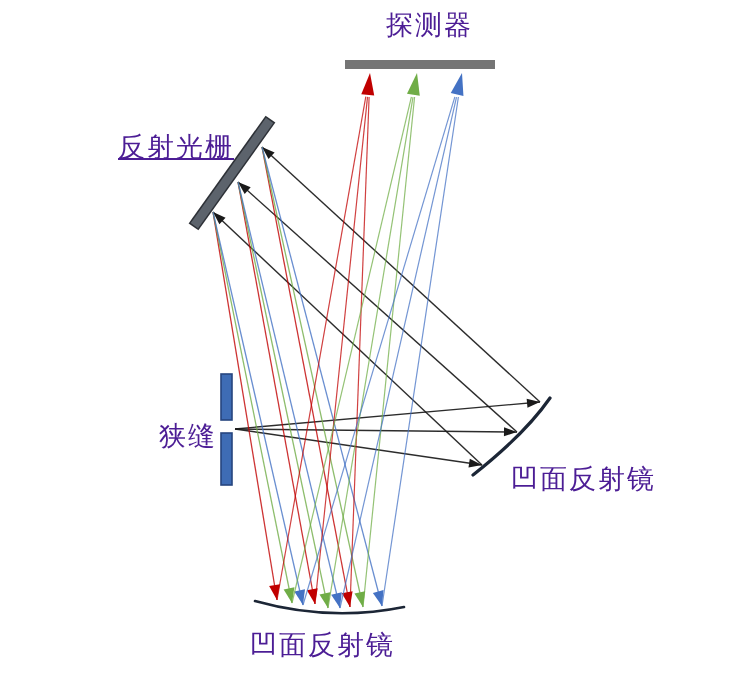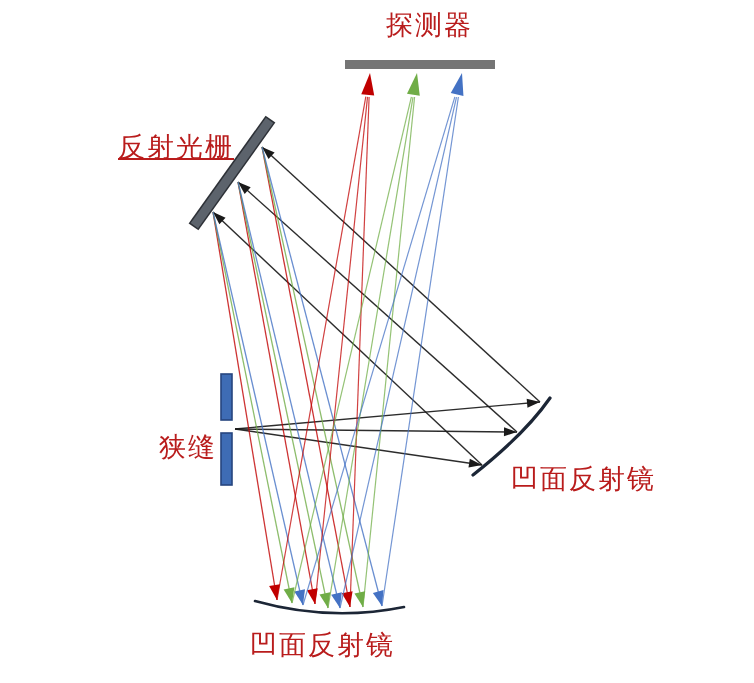--- a/index.html
+++ b/index.html
@@ -8,21 +8,21 @@
     width:754px;height:683px;
     background:#ffffff;
     overflow:hidden;
     font-family:"Liberation Sans", sans-serif;
   }
   .canvas svg{position:absolute;left:0;top:0;}
   .diagram-label{
     position:absolute;
     font-size:27px;
     letter-spacing:2px;
-    color:#b91c1c;
+    color:#4c1d95;
     white-space:nowrap;
     font-family:"Liberation Sans", sans-serif;
     text-align:right;
   }
 </style>
 </head>
 <body>
 
 <div class="canvas">
   <svg id="rays" width="754" height="683" viewBox="0 0 754 683">
@@ -74,18 +74,18 @@
       <polygon points="417,73 419.80168452263166,95.76841153518721 406.9779162732712,93.63511177034034" fill="#70ad47"></polygon>
       <polygon points="462,73 463.4460558369472,95.89451730254278 450.7714265414616,93.00422800525449" fill="#4472c4"></polygon>
       <rect x="221" y="374" width="11" height="46" fill="#3e6cb5" stroke="#26457f" stroke-width="1.6"></rect>
       <rect x="221" y="433" width="11" height="52" fill="#3e6cb5" stroke="#26457f" stroke-width="1.6"></rect>
     </svg>
 
   <div class="diagram-label" style="left:386px;top:7px;">探测器</div>
 
   <div class="diagram-label" style="left:118px;top:129px;text-decoration:underline;">反射光栅</div>
 
-  <div class="diagram-label" style="left:159px;top:429px;">狭缝</div>
+  <div class="diagram-label" style="left:159px;top:418px;">狭缝</div>
 
   <div class="diagram-label" style="left:511px;top:461px;">凹面反射镜</div>
 
   <div class="diagram-label" style="left:250px;top:627px;">凹面反射镜</div>
 </div>
 
 </body></html>

